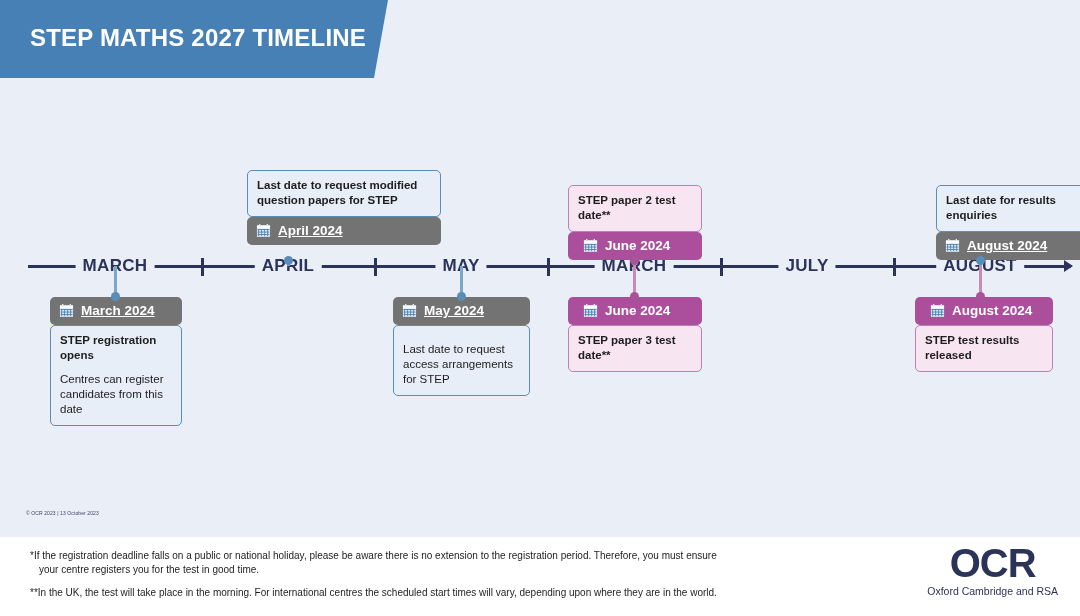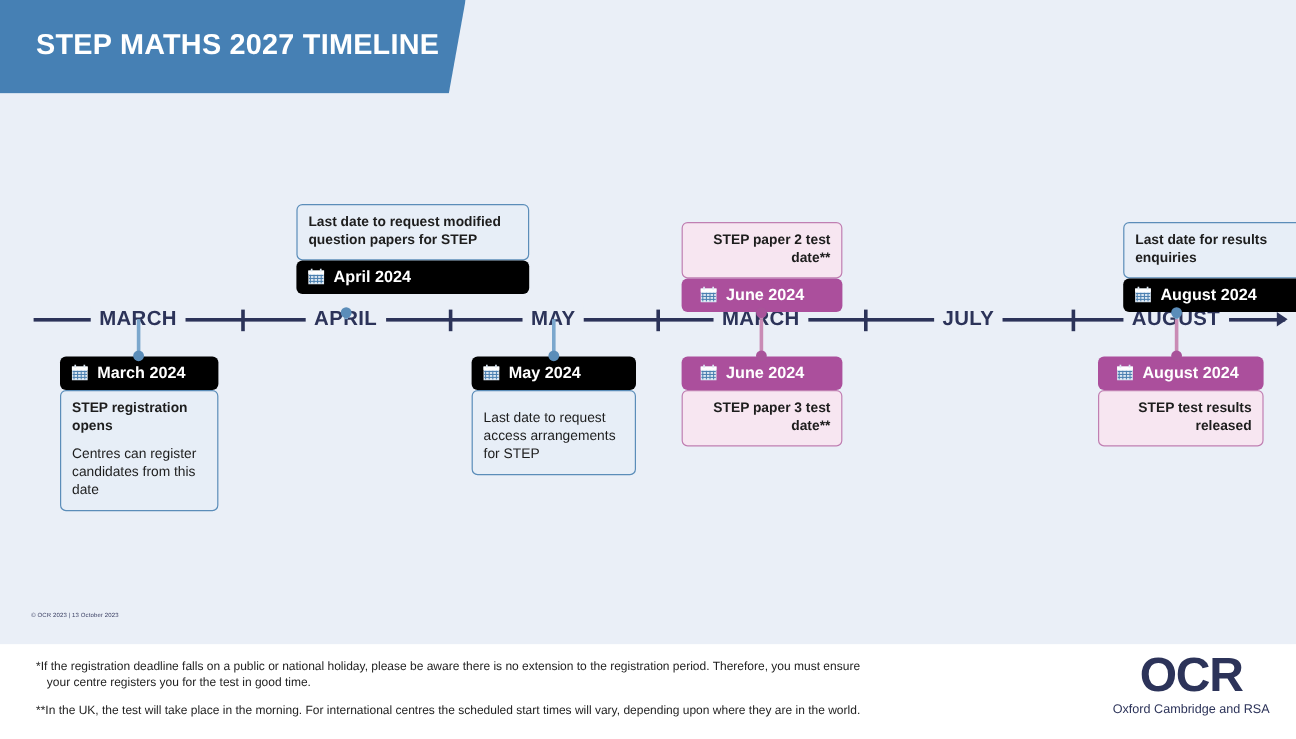--- a/index.html
+++ b/index.html
@@ -111,21 +111,21 @@
     border-radius: 5px;
     padding: 6px 10px 7px 9px;
     color: #ffffff;
     font-size: 13.5px;
     font-weight: bold;
     display: flex;
     align-items: center;
     gap: 7px;
     white-space: nowrap;
   }
-  .date-box.blue { background: #000000; }
+  .date-box.blue { background: #737373; text-decoration: underline; }
   .date-box.pink { background: #ab4f9c; padding-left: 15px; }
 
   .cal-icon {
     width: 15px; height: 15px;
     flex: 0 0 auto;
     display: block;
   }
 
   .text-box {
     box-sizing: border-box;
@@ -135,21 +135,20 @@
     line-height: 15px;
     color: #1d1d1d;
   }
   .text-box.blue {
     background: #e7eef7;
     border: 1px solid #5b8db9;
   }
   .text-box.pink {
     background: #f7e6f1;
     border: 1px solid #c07fb2;
-    text-align: right;
   }
   .tb-title {
     font-weight: bold;
     display: block;
   }
   .tb-desc {
     display: block;
     margin-top: 9px;
   }
   .tb-single {

